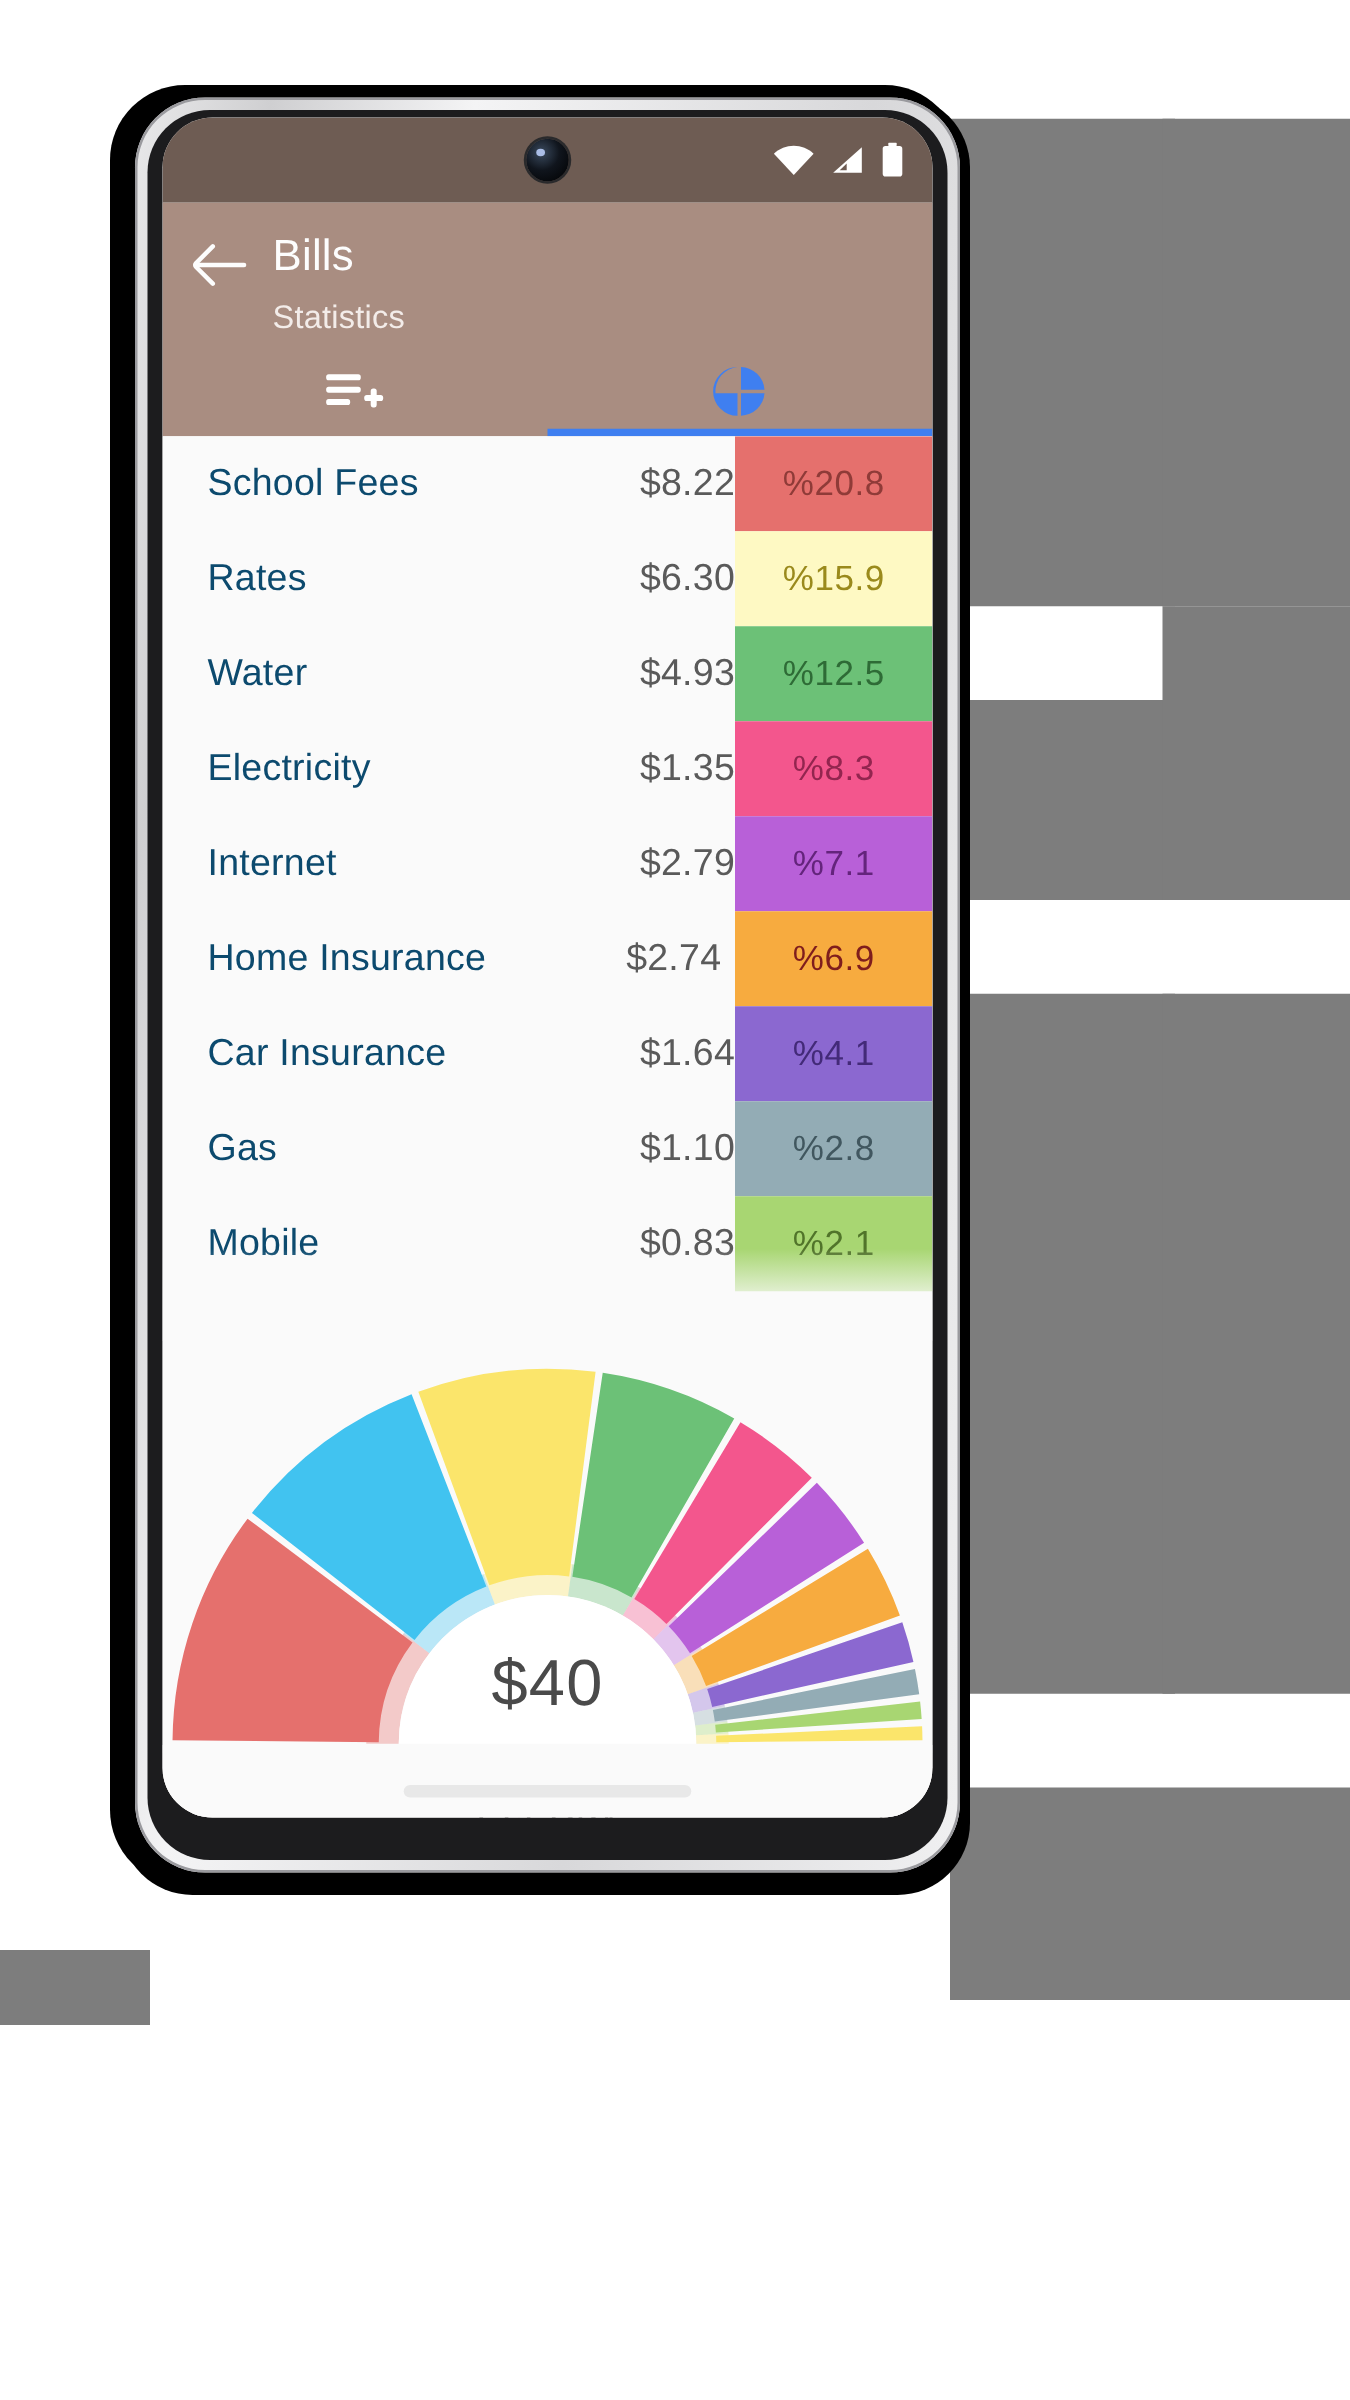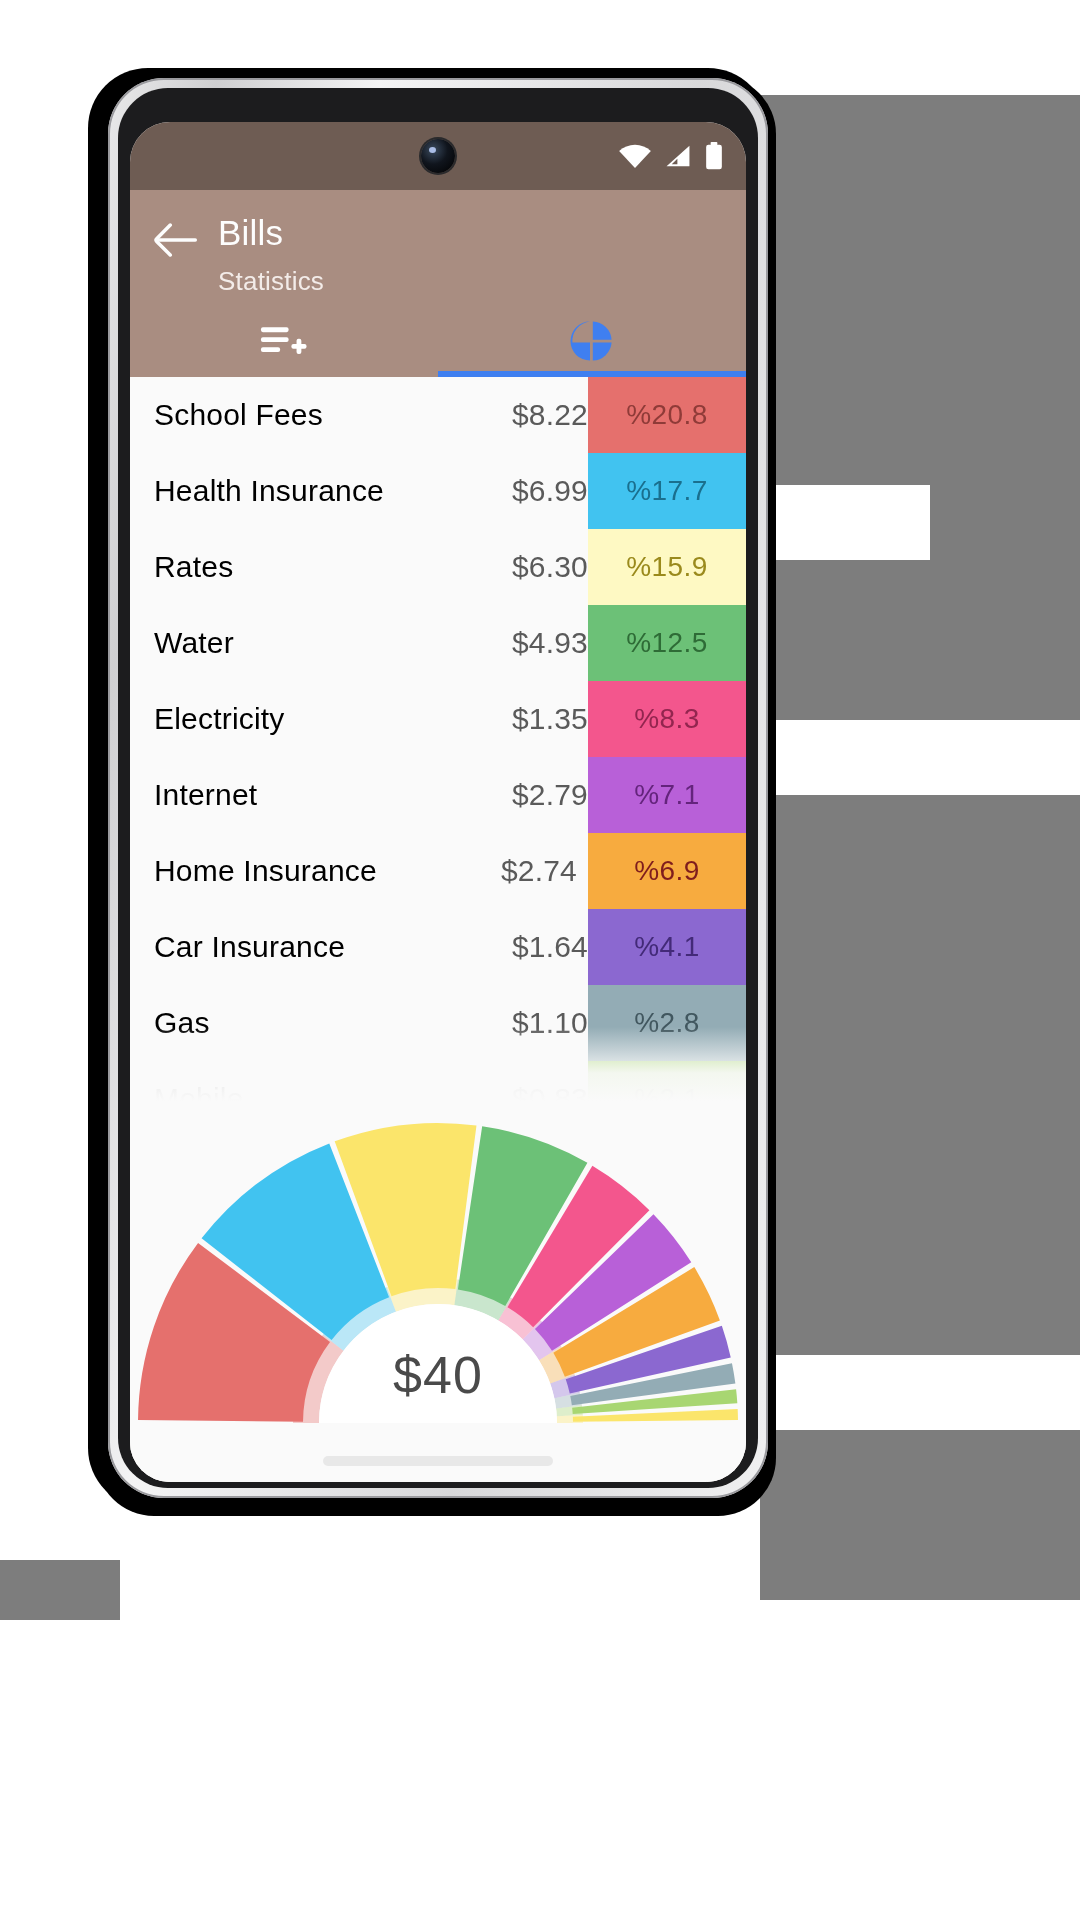--- a/index.html
+++ b/index.html
@@ -44,21 +44,21 @@
     position:absolute; left:118px; top:88px;
     width:640px; height:1400px;
     background:#1c1c1e; border-radius:50px;
   }
   .top-speaker {
     position:absolute; left:190px; top:70px;
     width:340px; height:18px;
     background:#c9c9cc; border-radius:9px;
   }
   .screen {
-    position:absolute; left:130px; top:122px;
+    position:absolute; left:130px; top:94px;
     width:616px; height:1360px;
     background:#fafafa; border-radius:40px;
     overflow:hidden;
   }
 
   
   .statusbar {
     position:relative; height:68px; background:#6e5c53;
     display:flex; align-items:center; justify-content:flex-end;
     padding-right:22px; gap:12px;
@@ -96,21 +96,21 @@
     position:absolute; left:0; right:0; bottom:0; height:6px; background:#3f7ff0;
   }
 
   
   .list-area { position:relative; background:#fafafa; height:724px; overflow:hidden; }
   .row {
     display:flex; align-items:stretch; height:76px; position:relative;
   }
   .row-name {
     flex:1 1 auto; display:flex; align-items:center;
-    padding-left:24px; font-size:30px; color:#000000; letter-spacing:.2px;
+    padding-left:36px; font-size:30px; color:#0c4a6e; letter-spacing:.2px;
   }
   .row-amount {
     width:165px; display:flex; align-items:center; justify-content:flex-end;
     font-size:30px; color:#5a5a5a; letter-spacing:.2px;
   }
   .row-badge {
     width:158px; display:flex; align-items:center; justify-content:center;
     font-size:28px; letter-spacing:.4px;
   }
   .fade-row { position:relative; }
@@ -218,25 +218,20 @@
       </div>
     </div>
   </div>
 
   <div class="list-area">
     <div id="rows">
         <div class="row">
           <div class="row-name">School Fees</div>
           <div class="row-amount">$8.22</div>
           <div class="row-badge" style="background: rgb(229, 112, 109); color: rgb(143, 59, 56);">%20.8</div>
-        </div>
-        <div class="row">
-          <div class="row-name">Health Insurance</div>
-          <div class="row-amount">$6.99</div>
-          <div class="row-badge" style="background: rgb(65, 195, 240); color: rgb(26, 111, 142);">%17.7</div>
         </div>
         <div class="row">
           <div class="row-name">Rates</div>
           <div class="row-amount">$6.30</div>
           <div class="row-badge" style="background: #fef9c3; color: rgb(154, 138, 28);">%15.9</div>
         </div>
         <div class="row">
           <div class="row-name">Water</div>
           <div class="row-amount">$4.93</div>
           <div class="row-badge" style="background: rgb(108, 193, 119); color: rgb(46, 107, 54);">%12.5</div>

